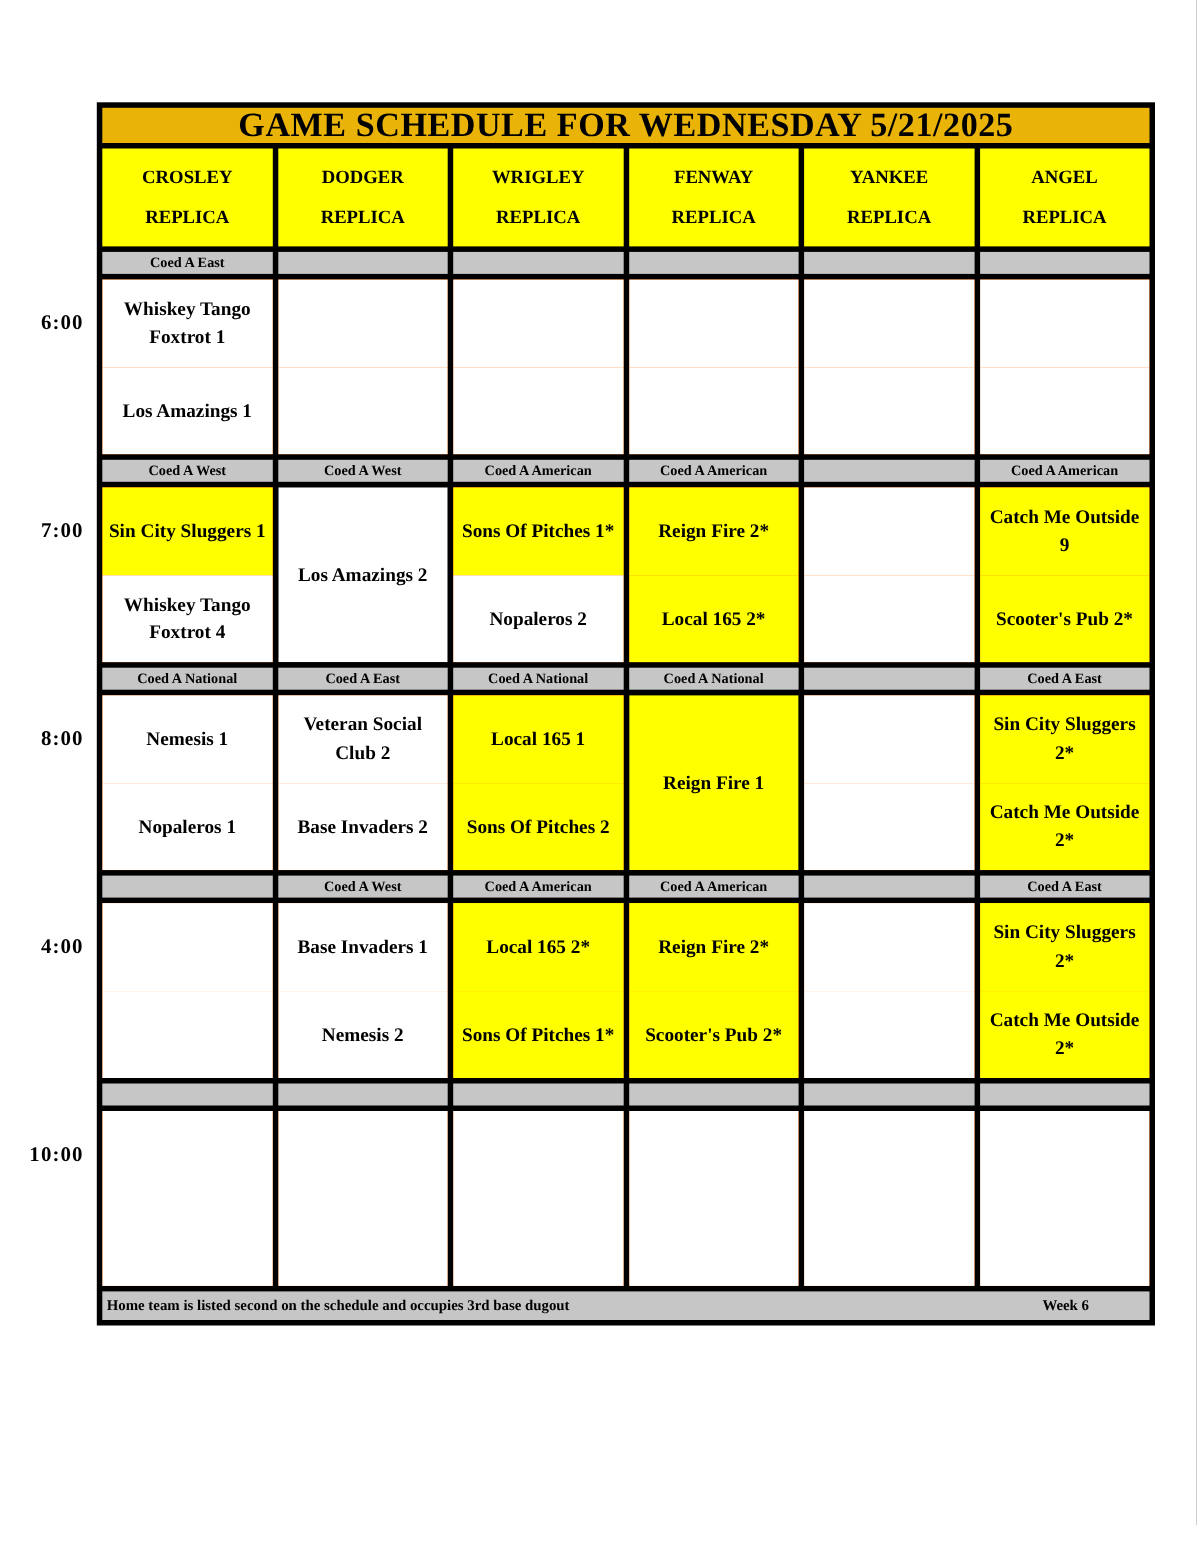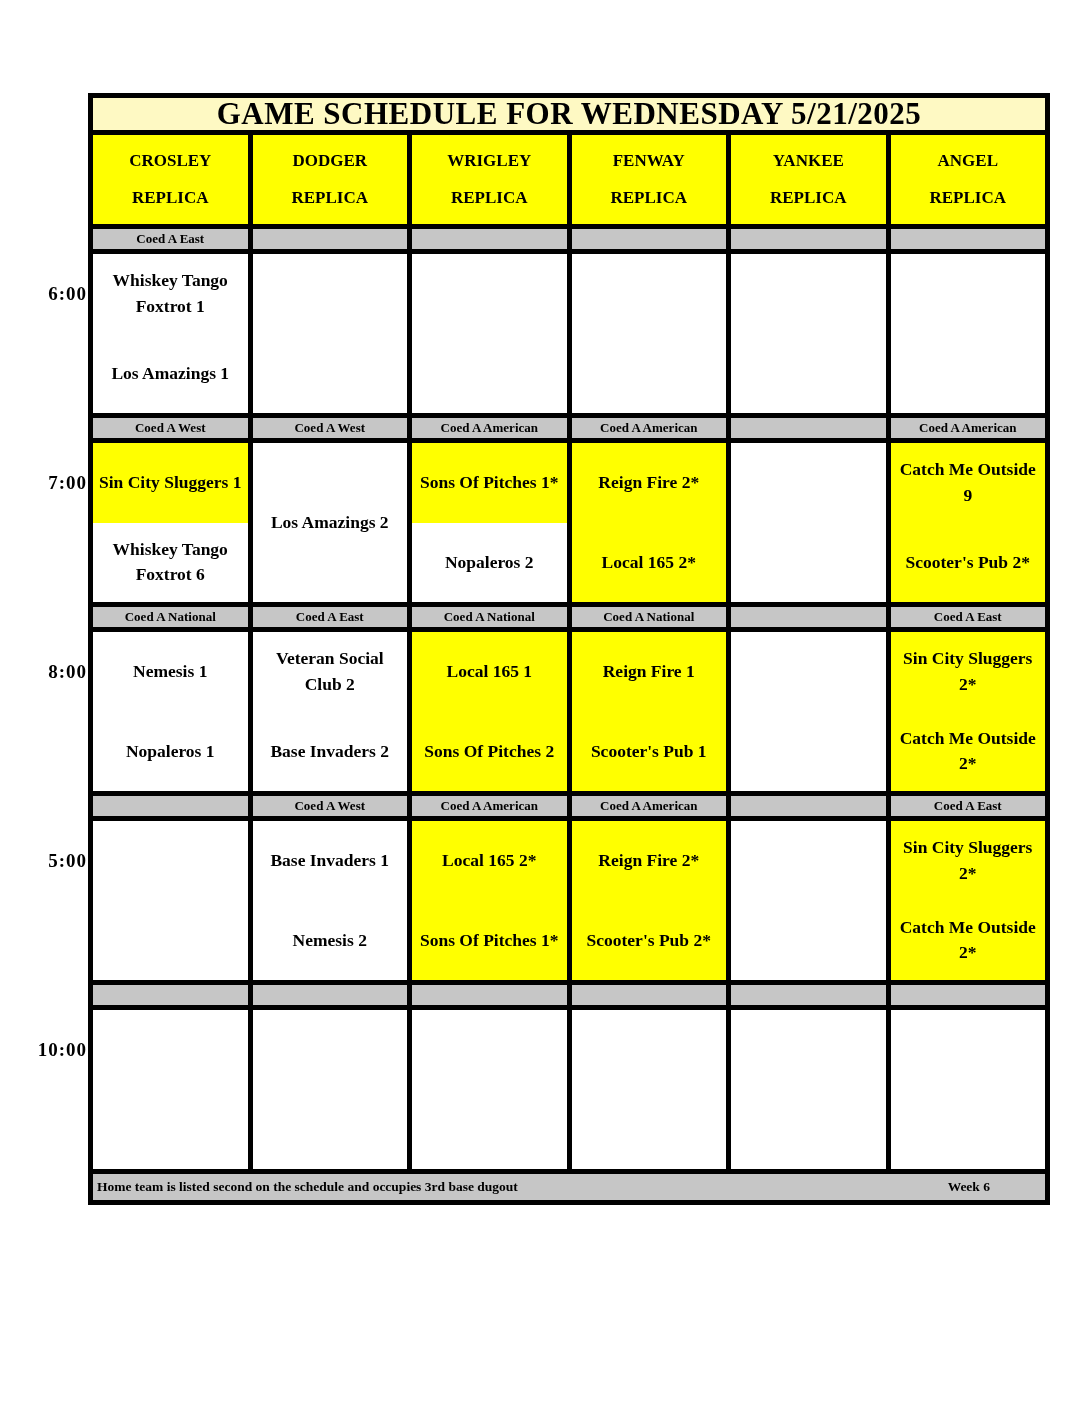--- a/index.html
+++ b/index.html
@@ -11,21 +11,21 @@
 
   
   .sched{
     position:absolute;left:88px;top:93px;width:962px;box-sizing:border-box;
     background:#000;padding:5px;display:grid;gap:5px;
     grid-template-columns:repeat(6,1fr);
     grid-template-rows:32px 89px 20px 159px 20px 159px 20px 159px 20px 159px 20px 159px 26px;
   }
   .cell{background:#fff;overflow:hidden;}
   .title{
-    grid-column:1/-1;background:#fef9c3;display:flex;align-items:center;justify-content:center;
+    grid-column:1/-1;background:#eab308;display:flex;align-items:center;justify-content:center;
     font-weight:bold;font-size:31px;letter-spacing:.5px;
   }
   .hdr{
     background:#ffff00;display:flex;flex-direction:column;justify-content:space-around;
     align-items:center;font-weight:bold;font-size:17px;padding:8px 0;
   }
   .divbar{
     background:#c6c6c6;display:flex;align-items:center;justify-content:center;
     font-weight:bold;font-size:13px;
   }
@@ -33,34 +33,34 @@
   .half{
     flex:1;display:flex;align-items:center;justify-content:center;text-align:center;
     font-weight:bold;font-size:17.5px;line-height:1.45;padding:0 5px;background:#fff;
   }
   .half[data-bg="yellow"]{background:#ffff00;}
   .footerbar{
     grid-column:1/-1;background:#c6c6c6;display:flex;align-items:center;justify-content:space-between;
     font-weight:bold;font-size:13.5px;padding:0 55px 0 4px;
   }
   .time{
-    position:absolute;left:11px;width:76px;text-align:right;font-weight:bold;font-size:19px;
+    position:absolute;left:0;width:76px;text-align:right;font-weight:bold;font-size:19px;
     height:28px;line-height:28px;letter-spacing:1px;
   }
   .t0{top:280px}.t1{top:469px}.t2{top:658px}.t3{top:847px}.t4{top:1036px}
 </style>
 </head>
 <body>
 
 <div class="page">
 
   <div class="time t0">6:00</div>
   <div class="time t1">7:00</div>
   <div class="time t2">8:00</div>
-  <div class="time t3">5:00</div>
+  <div class="time t3">4:00</div>
   <div class="time t4">10:00</div>
 
   <div class="sched">
 
     <div class="cell title">GAME SCHEDULE FOR WEDNESDAY 5/21/2025</div>
 
     <div class="cell hdr">
         <span>CROSLEY</span>
         <span>REPLICA</span>
       </div>
@@ -119,21 +119,21 @@
 
     <div class="cell divbar">Coed A West</div>
     <div class="cell divbar">Coed A West</div>
     <div class="cell divbar">Coed A American</div>
     <div class="cell divbar">Coed A American</div>
     <div class="cell divbar"></div>
     <div class="cell divbar">Coed A American</div>
 
     <div class="cell game">
         <div class="half" data-bg="yellow">Sin City Sluggers 1</div>
-        <div class="half" data-bg="white">Whiskey Tango Foxtrot 6</div>
+        <div class="half" data-bg="white">Whiskey Tango Foxtrot 4</div>
       </div>
     <div class="cell game">
         <div class="half" data-bg="white">Los Amazings 2</div>
       </div>
     <div class="cell game">
         <div class="half" data-bg="yellow">Sons Of Pitches 1*</div>
         <div class="half" data-bg="white">Nopaleros 2</div>
       </div>
     <div class="cell game">
         <div class="half" data-bg="yellow">Reign Fire 2*</div>
@@ -162,21 +162,20 @@
     <div class="cell game">
         <div class="half" data-bg="white">Veteran Social Club 2</div>
         <div class="half" data-bg="white">Base Invaders 2</div>
       </div>
     <div class="cell game">
         <div class="half" data-bg="yellow">Local 165 1</div>
         <div class="half" data-bg="yellow">Sons Of Pitches 2</div>
       </div>
     <div class="cell game">
         <div class="half" data-bg="yellow">Reign Fire 1</div>
-        <div class="half" data-bg="yellow">Scooter's Pub 1</div>
       </div>
     <div class="cell game">
         <div class="half" data-bg="white"></div>
         <div class="half" data-bg="white"></div>
       </div>
     <div class="cell game">
         <div class="half" data-bg="yellow">Sin City Sluggers 2*</div>
         <div class="half" data-bg="yellow">Catch Me Outside 2*</div>
       </div>
 

